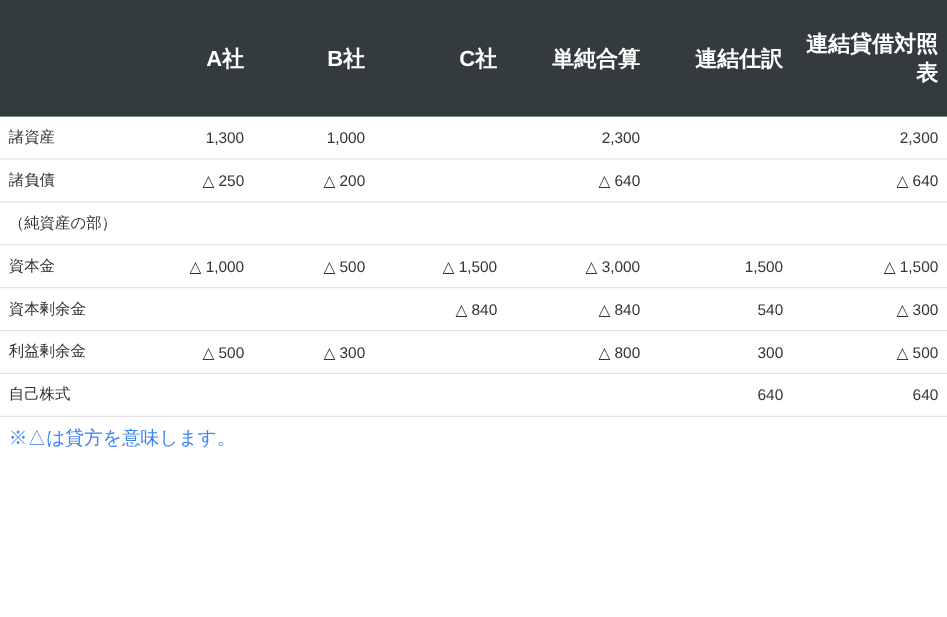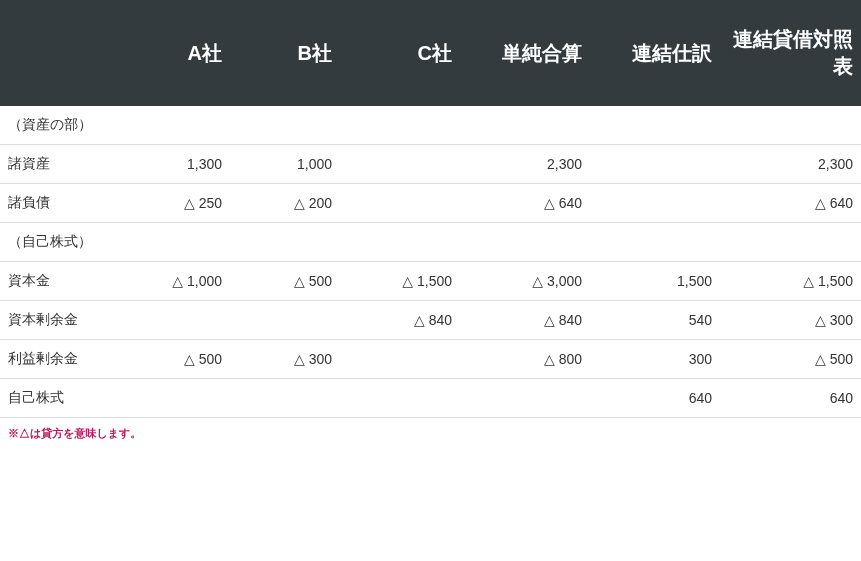--- a/index.html
+++ b/index.html
@@ -40,23 +40,22 @@
       width: 120px;
       font-family: Liberation Mono, monospace;
     }
     tr.section td {
       text-align: left;
       padding: 10px 8px;
       border-bottom: 1px solid #ddd;
     }
     .footnote {
       padding: 8px 8px 0 8px;
-      font-size: 11px;
-      color: #be185d;
-      font-weight: bold;
+      font-size: 17px;
+      color: #3b82f6;
     }
     col.c0 { width: 120px; }
     col.c1 { width: 110px; }
     col.c2 { width: 110px; }
     col.c3 { width: 120px; }
     col.c4 { width: 130px; }
     col.c5 { width: 130px; }
     col.c6 { width: 141px; }
   </style>
 </head>
@@ -77,43 +76,40 @@
       <th class="rowhead"></th>
       <th>A社</th>
       <th>B社</th>
       <th>C社</th>
       <th>単純合算</th>
       <th>連結仕訳</th>
       <th>連結貸借対照表</th>
     </tr>
   </thead>
   <tbody id="tbody">
-  <tr class="section">
-        <td colspan="7">（資産の部）</td>
-      </tr>
       <tr>
         <td class="rowhead">諸資産</td>
         <td>1,300</td>
         <td>1,000</td>
         <td></td>
         <td>2,300</td>
         <td></td>
         <td>2,300</td>
       </tr>
       <tr>
         <td class="rowhead">諸負債</td>
         <td>△ 250</td>
         <td>△ 200</td>
         <td></td>
         <td>△ 640</td>
         <td></td>
         <td>△ 640</td>
       </tr>
       <tr class="section">
-        <td colspan="7">（自己株式）</td>
+        <td colspan="7">（純資産の部）</td>
       </tr>
       <tr>
         <td class="rowhead">資本金</td>
         <td>△ 1,000</td>
         <td>△ 500</td>
         <td>△ 1,500</td>
         <td>△ 3,000</td>
         <td>1,500</td>
         <td>△ 1,500</td>
       </tr>

